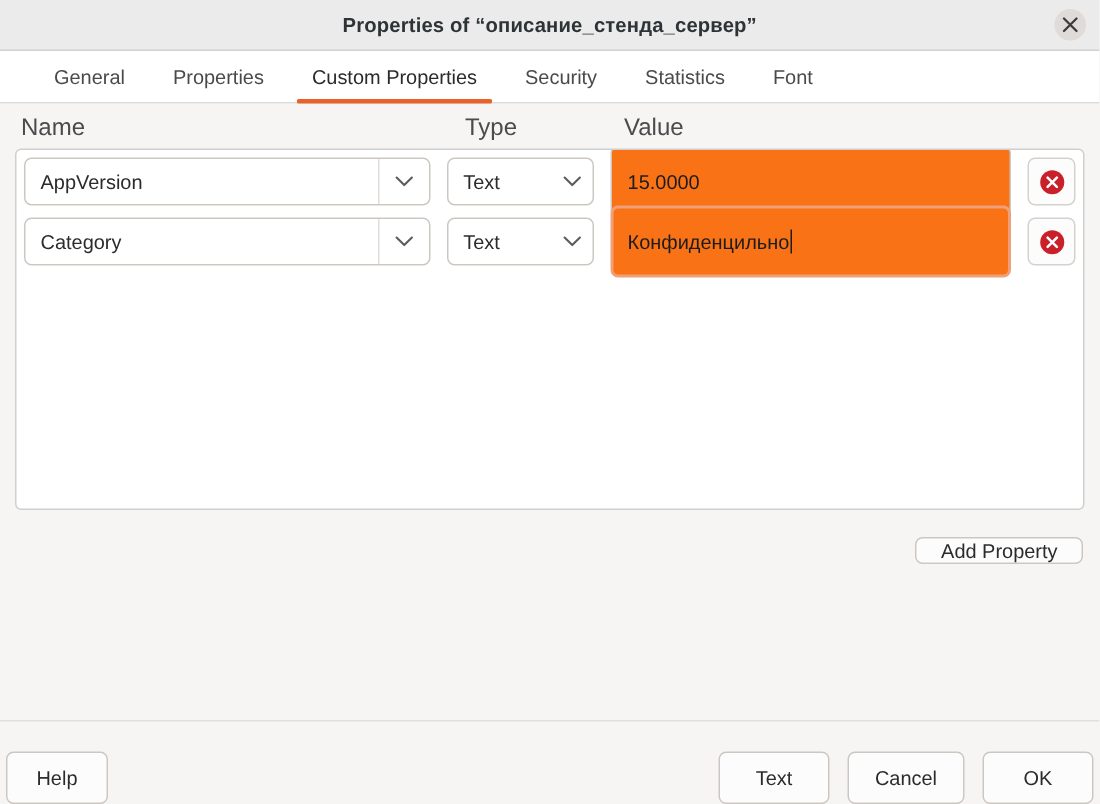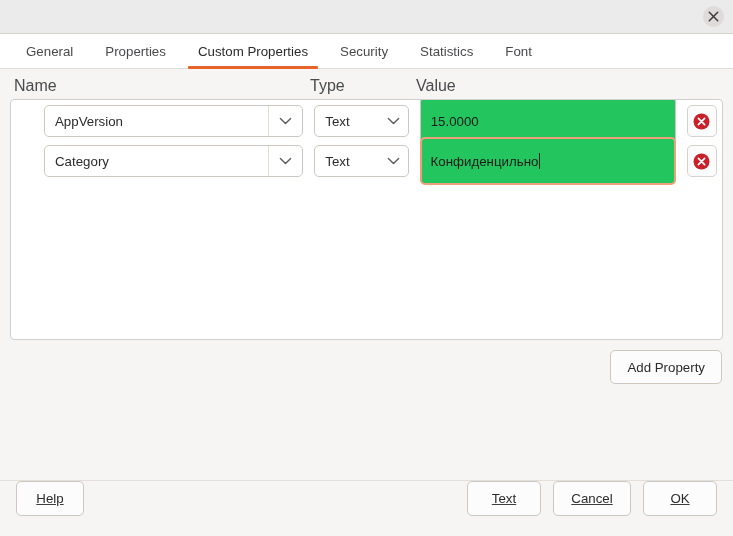--- a/index.html
+++ b/index.html
@@ -60,21 +60,21 @@
   .titlebar-close svg { display:block; }
 
   
   .tabbar {
     flex: 0 0 35px;
     height: 35px;
     background: #ffffff;
     border-bottom: 1px solid #dcdcdc;
     display: flex;
     align-items: stretch;
-    padding-left: 10px;
+    padding-left: 20px;
     box-sizing: border-box;
   }
   .tab {
     position: relative;
     display: flex;
     align-items: center;
     padding: 0 16px;
     font-size: 13.3px;
     color: #4a4a4d;
     cursor: pointer;
@@ -116,21 +116,20 @@
 
   .propframe {
     flex: 0 0 auto;
     height: 241px;
     background: #ffffff;
     border: 1px solid #cfcfcf;
     border-radius: 4px;
     box-sizing: border-box;
     overflow: hidden;
     position: relative;
-    padding-left: 28px;
   }
   .rows {
     padding: 5px 5px 0 5px;
   }
 
   .row {
     display: flex;
     align-items: center;
     height: 32px;
     margin-bottom: 8px;
@@ -173,21 +172,21 @@
   }
   .combo.type .combo-arrow {
     border-left: none;
     flex: 0 0 28px;
   }
 
   .valuefield {
     height: 48px;
     width: 271px;
     margin-left: 11px;
-    background: #22c55e;
+    background: #f97316;
     border: 1px solid #cdc7c2;
     border-radius: 5px;
     box-sizing: border-box;
     display: flex;
     align-items: center;
     padding-left: 10px;
     font-size: 13.3px;
     color: #1c1c1c;
     white-space: nowrap;
     overflow: hidden;
@@ -228,55 +227,55 @@
     padding-right: 1px;
   }
 
   .btn {
     background: #fcfcfc;
     border: 1px solid #cdc7c2;
     border-radius: 5px;
     font-size: 13.3px;
     color: #2b2b2b;
     font-family: "Liberation Sans", sans-serif;
-    height: 34px;
+    height: 18px;
     padding: 0 16px;
     cursor: pointer;
     display: flex;
     align-items: center;
     justify-content: center;
     box-sizing: border-box;
     white-space: nowrap;
   }
 
   
   .footer {
     flex: 0 0 56px;
     height: 56px;
     display: flex;
-    align-items: flex-start;
-    padding: 0 16px;
+    align-items: flex-end;
+    padding: 0 4px;
     box-sizing: border-box;
     border-top: 1px solid #e2dfdb;
-    text-decoration: underline;
   }
   .footer .spacer { flex: 1 1 auto; }
   .footer .btn { height: 35px; min-width: 60px; }
   .footer .btn + .btn { margin-left: 12px; }
   .btn-help { min-width: 68px !important; }
   .btn-ok { min-width: 74px !important; }
   .btn-cancel { min-width: 78px !important; }
   .btn-reset { min-width: 74px !important; }
 </style>
 </head>
 <body>
 
 <div class="dialog">
 
   <div class="titlebar">
+    <div class="titlebar-title">Properties of “описание_стенда_сервер”</div>
     <div class="titlebar-close">
       <svg width="11" height="11" viewBox="0 0 11 11" aria-hidden="true">
         <path d="M1.3 1.3 L9.7 9.7 M9.7 1.3 L1.3 9.7" stroke="#3b3b3b" stroke-width="1.5" stroke-linecap="round"></path>
       </svg>
     </div>
   </div>
 
   <div class="tabbar">
     <div class="tab">
       <span>General</span>

